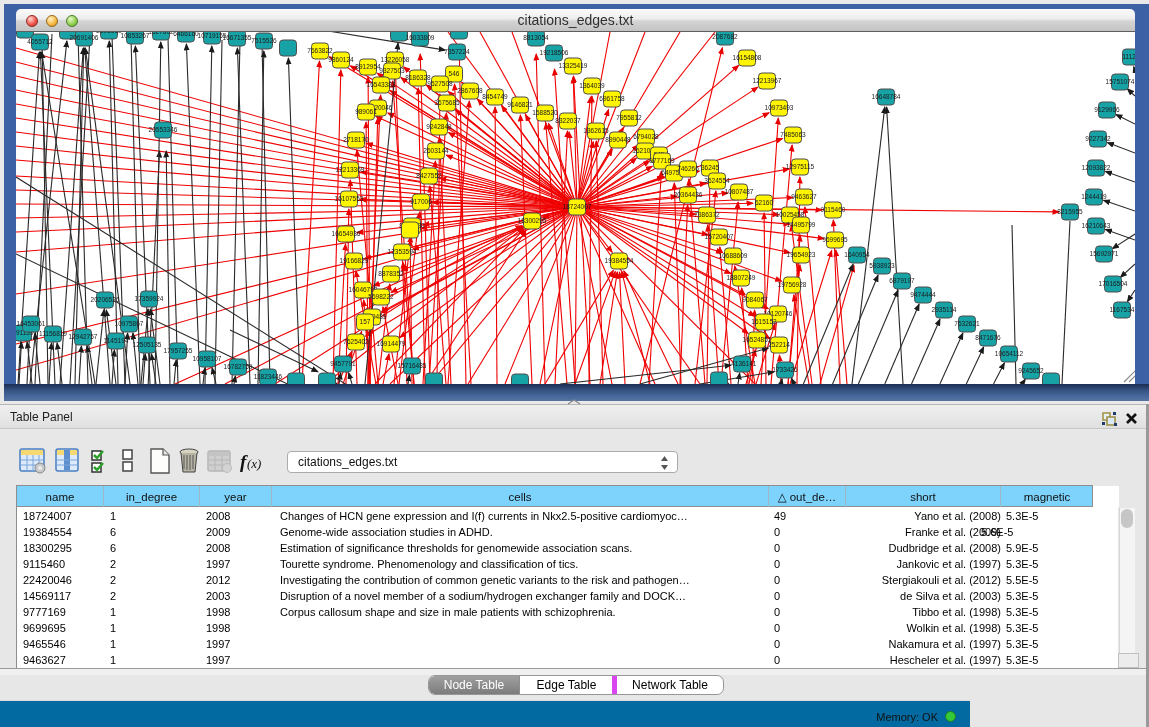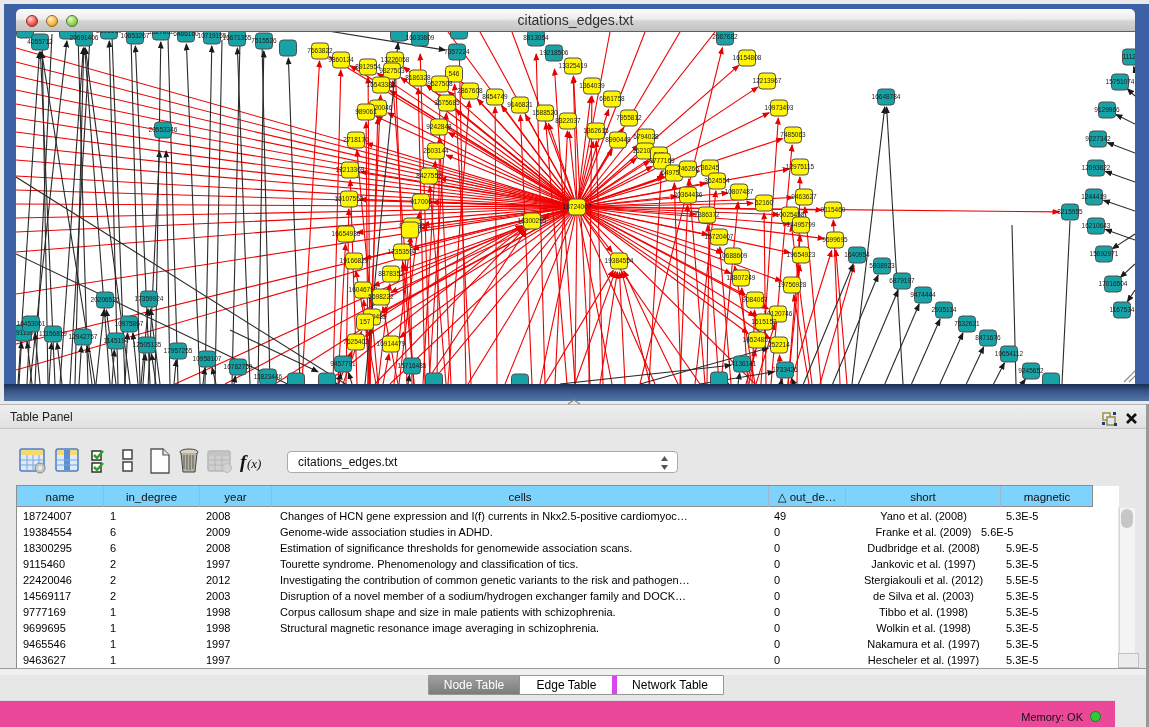--- a/index.html
+++ b/index.html
@@ -18,32 +18,32 @@
 #lower{left:0;top:430px;width:1149px;height:297px;background:#e7e7e7}
 #dropdown{left:287px;top:451px;width:391px;height:22px;background:#fff;
  border:1px solid #ababab;border-radius:4px;font-size:12px;color:#111;line-height:20px;padding-left:10px}
 #thead{left:16px;top:485px;width:1077px;height:22px;background:#7dd3fc;
  border:1px solid #8e8e8e;font-size:11.5px;color:#101010}
 #thead span{position:absolute;top:0;height:22px;line-height:22px;text-align:center;border-right:1px solid #9fb6c9}
 #tbody{left:16px;top:507px;width:1102px;height:161px;background:#fff;overflow:hidden;
  border-left:1px solid #8e8e8e}
 .row{position:absolute;left:0;width:1102px;height:16px;font-size:11px;color:#000}
 .row span{position:absolute;top:0;line-height:16px;white-space:nowrap}
-.row .ctr{text-align:center}
+.row .ctr{text-align:right}
 #vsb{left:1119px;top:508px;width:16px;height:159px;background:#f4f4f4;border-left:1px solid #d7d7d7}
 #vthumb{left:1121px;top:509px;width:12px;height:19px;background:#c6c6c6;border-radius:6px}
 #tbot{left:0;top:668px;width:1149px;height:7px;background:#f0f0f0;border-top:1px solid #9a9a9a}
 #corner{left:1118px;top:653px;width:21px;height:15px;background:#ececec;border:1px solid #c0c0c0}
-#tabs{left:428px;top:675px;width:296px;height:20px;border:1px solid #979797;border-radius:1px;
+#tabs{left:428px;top:675px;width:296px;height:20px;border:1px solid #979797;border-radius:7px;
  background:#fff;font-size:12px;overflow:hidden}
 .seg{position:absolute;top:0;height:20px;line-height:19px;text-align:center;color:#000}
 #seg1{left:0;width:91px;background:linear-gradient(180deg,#a0a0a0,#787878);color:#fff;border-right:1px solid #8e8e8e}
 #seg2{left:92px;width:96px;border-right:5px solid #d946ef}
 #seg3{left:186px;width:110px}
-#status{left:0;top:700px;width:1115px;height:27px;background:#ec4899;border-top:1px solid #dcdcdc}
+#status{left:0;top:700px;width:970px;height:27px;background:#0369a1;border-top:1px solid #dcdcdc}
 #mem{position:absolute;right:32px;top:10px;font-size:11px;color:#111}
 #dot{position:absolute;right:14px;top:10px;width:11px;height:11px;border-radius:50%;
  background:#35c93a;border:1px solid #1f7a24}
 #redge{left:1146px;top:404px;width:3px;height:323px;background:#999999}
 </style></head><body>
 <div class="abs" id="frame"></div>
 <div class="abs" id="btmbar"></div>
 <div class="abs" id="titlebar">citations_edges.txt</div>
 <div class="abs tl" style="left:26px;background:radial-gradient(circle at 35% 30%,#ffd5d0,#ee5148 60%,#b5271f);border:1px solid #8e2a22"></div>
 <div class="abs tl" style="left:46px;background:radial-gradient(circle at 35% 30%,#fff3c8,#f5b63e 60%,#c07d1d);border:1px solid #95691c"></div>
@@ -769,21 +769,20 @@
 <span style="left:189px">1998</span>
 <span style="left:263px">Corpus callosum shape and size in male patients with schizophrenia.</span>
 <span style="left:757px">0</span>
 <span class="ctr" style="left:829px;width:155px">Tibbo et al. (1998)</span>
 <span style="left:989px">5.3E-5</span>
 </div>
 <div class="row" style="top:113px">
 <span style="left:6px">9699695</span>
 <span style="left:93px">1</span>
 <span style="left:189px">1998</span>
-<span style="left:263px">Structural magnetic resonance image averaging in schizophrenia.</span>
 <span style="left:757px">0</span>
 <span class="ctr" style="left:829px;width:155px">Wolkin et al. (1998)</span>
 <span style="left:989px">5.3E-5</span>
 </div>
 <div class="row" style="top:129px">
 <span style="left:6px">9465546</span>
 <span style="left:93px">1</span>
 <span style="left:189px">1997</span>
 <span style="left:757px">0</span>
 <span class="ctr" style="left:829px;width:155px">Nakamura et al. (1997)</span>

